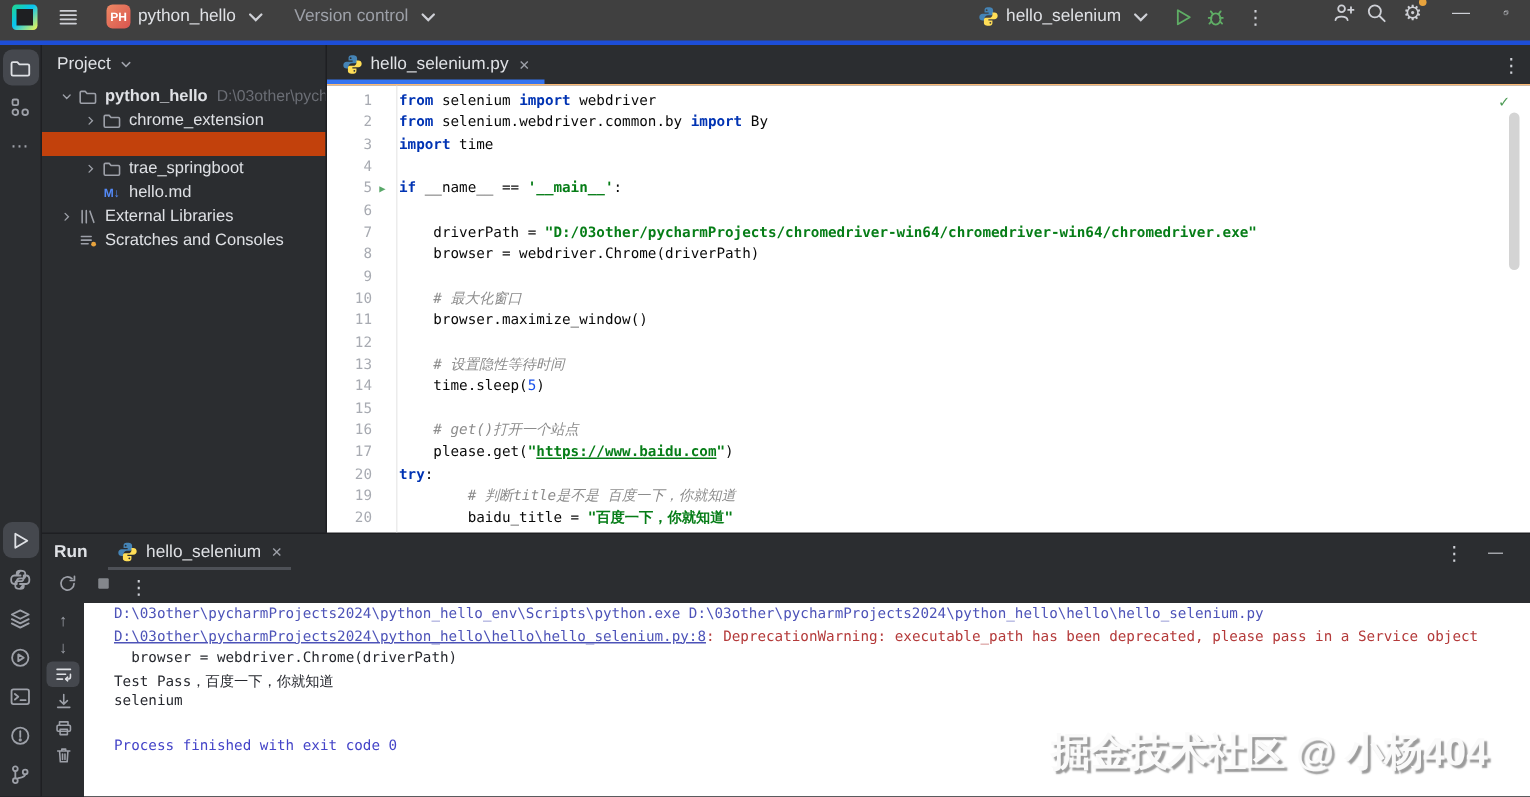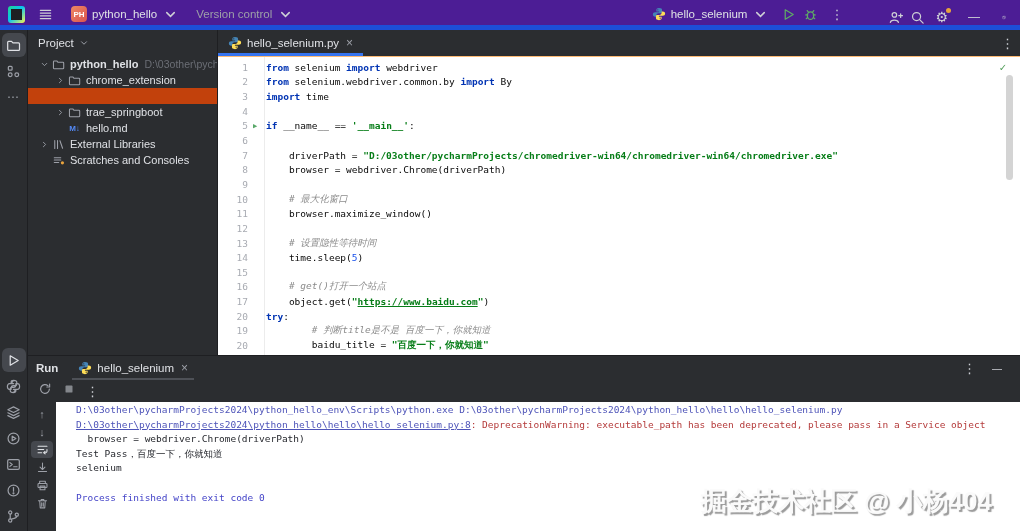--- a/index.html
+++ b/index.html
@@ -1,22 +1,22 @@
 <!DOCTYPE html>
 <html><head>
 <meta charset="utf-8">
 <style>
   * { margin:0; padding:0; box-sizing:border-box; }
   html,body { width:1020px; height:531px; overflow:hidden; background:#1e1f22;
               font-family:"Liberation Sans", sans-serif; }
   .window { position:relative; width:1020px; height:531px; background:#2b2d30; }
 
   
-  .titlebar { height:30px; display:flex; align-items:flex-end; background:#4c1d95;
-              border-bottom:5px solid #1d4ed8; color:#dfe1e5; font-size:11.5px; padding:0 8px; }
+  .titlebar { height:30px; display:flex; align-items:flex-start; background:#404040;
+              border-bottom:3px solid #1d4ed8; color:#dfe1e5; font-size:11.5px; padding:0 8px; }
   .tb-group { display:flex; align-items:center; gap:6px; }
   .tb-item { display:flex; align-items:center; gap:5px; padding:3px 6px; border-radius:5px; cursor:default; }
   .logo { width:17px; height:17px; border-radius:3px;
           background:linear-gradient(135deg,#21d789 0%,#07c3f2 45%,#fcf84a 100%);
           display:flex; align-items:center; justify-content:center; }
   .logo-inner { width:11px; height:11px; background:#1e1f22; }
   .ph-badge { width:16px; height:16px; border-radius:4px; font-size:8px; font-weight:bold; color:#fff;
               background:linear-gradient(135deg,#ef8964,#d8544f); display:flex; align-items:center; justify-content:center; }
   .icon16 { width:16px; height:16px; display:inline-flex; align-items:center; justify-content:center; color:#ced0d6; }
   .icon16 svg { width:15px; height:15px; }
@@ -391,21 +391,21 @@
                 <div class="crow"><span class="ln">7</span><span class="mk"></span><span class="ct"><span class="tok-d">    driverPath = </span><span class="tok-s">"D:/03other/pycharmProjects/chromedriver-win64/chromedriver-win64/chromedriver.exe"</span></span></div>
                 <div class="crow"><span class="ln">8</span><span class="mk"></span><span class="ct"><span class="tok-d">    browser = webdriver.Chrome(driverPath)</span></span></div>
                 <div class="crow"><span class="ln">9</span><span class="mk"></span><span class="ct"></span></div>
                 <div class="crow"><span class="ln">10</span><span class="mk"></span><span class="ct"><span class="tok-c">    # 最大化窗口</span></span></div>
                 <div class="crow"><span class="ln">11</span><span class="mk"></span><span class="ct"><span class="tok-d">    browser.maximize_window()</span></span></div>
                 <div class="crow"><span class="ln">12</span><span class="mk"></span><span class="ct"></span></div>
                 <div class="crow"><span class="ln">13</span><span class="mk"></span><span class="ct"><span class="tok-c">    # 设置隐性等待时间</span></span></div>
                 <div class="crow"><span class="ln">14</span><span class="mk"></span><span class="ct"><span class="tok-d">    time.sleep(</span><span class="tok-num">5</span><span class="tok-d">)</span></span></div>
                 <div class="crow"><span class="ln">15</span><span class="mk"></span><span class="ct"></span></div>
                 <div class="crow"><span class="ln">16</span><span class="mk"></span><span class="ct"><span class="tok-c">    # get()打开一个站点</span></span></div>
-                <div class="crow"><span class="ln">17</span><span class="mk"></span><span class="ct"><span class="tok-d">    object.get(</span><span class="tok-s">"</span><span class="tok-u">https://www.baidu.com</span><span class="tok-s">"</span><span class="tok-d">)</span></span></div>
+                <div class="crow"><span class="ln">17</span><span class="mk"></span><span class="ct"><span class="tok-d">    please.get(</span><span class="tok-s">"</span><span class="tok-u">https://www.baidu.com</span><span class="tok-s">"</span><span class="tok-d">)</span></span></div>
                 <div class="crow"><span class="ln">20</span><span class="mk"></span><span class="ct"><span class="tok-k">try</span><span class="tok-d">:</span></span></div>
                 <div class="crow"><span class="ln">19</span><span class="mk"></span><span class="ct"><span class="tok-c">        # 判断title是不是 百度一下，你就知道</span></span></div>
                 <div class="crow"><span class="ln">20</span><span class="mk"></span><span class="ct"><span class="tok-d">        baidu_title = </span><span class="tok-s">"百度一下，你就知道"</span></span></div>
               </div>
             <span class="inspect-check">✓</span>
             <div class="v-scroll"></div>
           </div>
         </div>
       </div>
 

